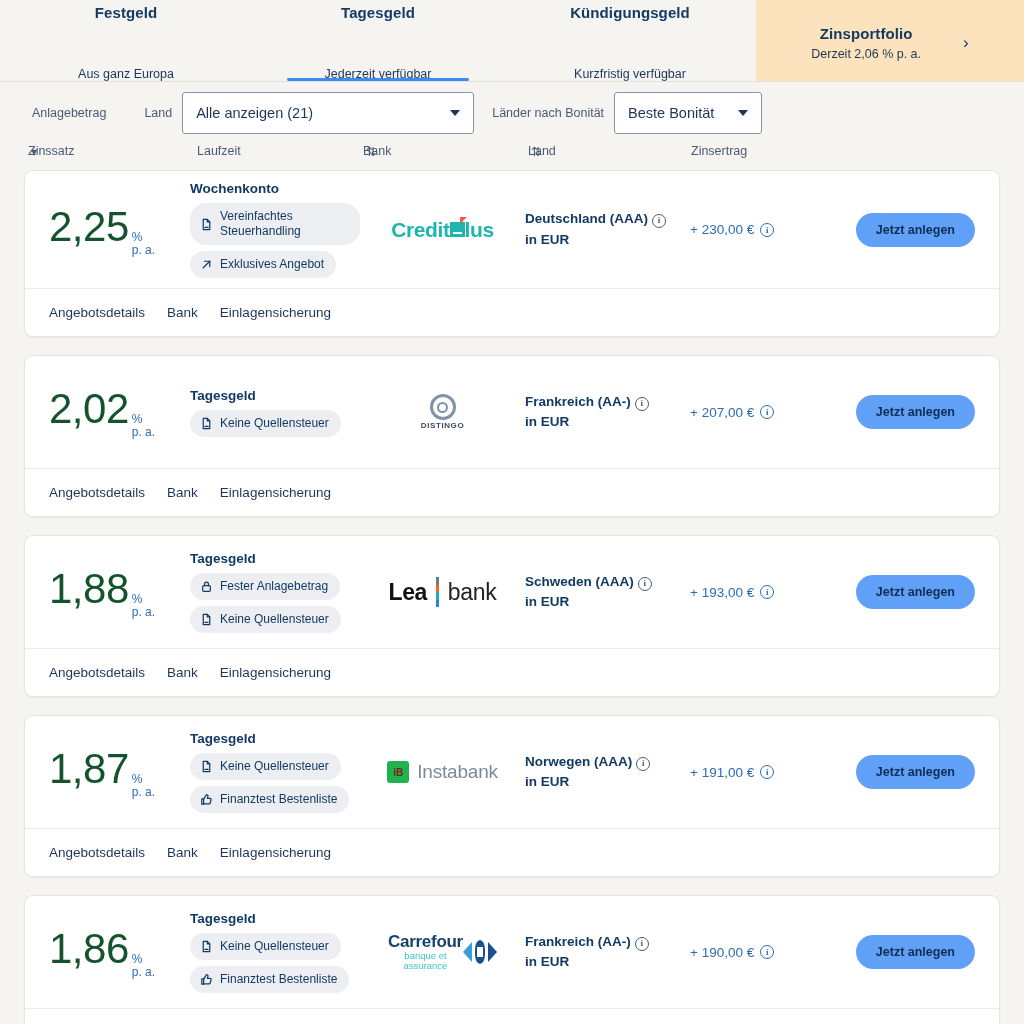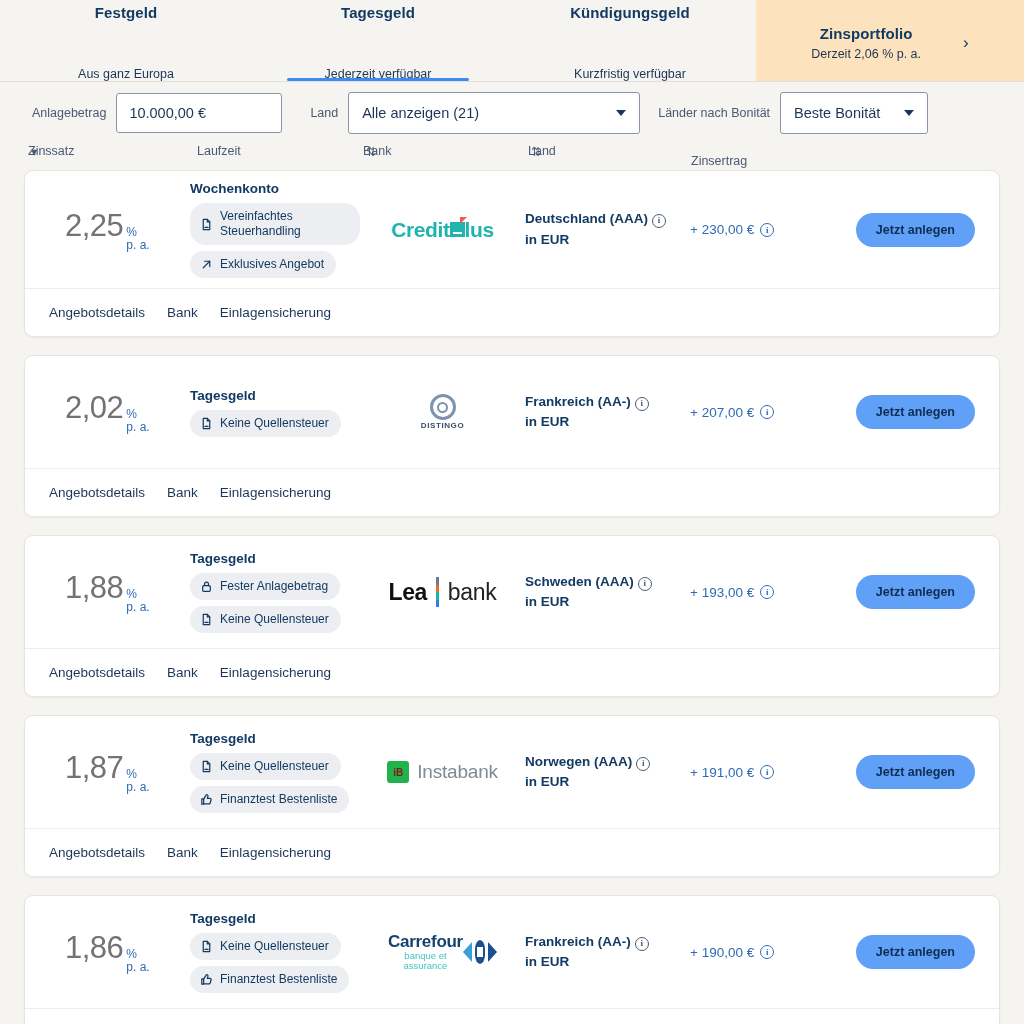--- a/index.html
+++ b/index.html
@@ -79,37 +79,37 @@
   .f-label.bon { margin: 0 10px 0 18px; }
   .caret { width: 0; height: 0; border-left: 5px solid transparent; border-right: 5px solid transparent; border-top: 6px solid #1d3557; }
 
   
   .colheads { position: relative; height: 26px; margin: 0 24px; }
   .colheads span { position: absolute; top: 0; font-size: 12.5px; color: #4a5a73; white-space: nowrap; }
   .ch-zins { left: 4px; }
   .ch-lauf { left: 173px; }
   .ch-bank { left: 339px; }
   .ch-land { left: 504px; }
-  .ch-ertrag { left: 667px; margin-top: 10px; }
+  .ch-ertrag { left: 667px; }
   .sort-d { font-size: 9px; margin-left: 3px; }
   .sort-u { font-size: 9px; margin-left: 3px; letter-spacing: -1px; }
 
   
   .list { padding: 0 24px; display: flex; flex-direction: column; gap: 18px; }
   .card {
     background: #fff;
     border: 1px solid #e6e4e0;
     border-radius: 9px;
     box-shadow: 0 1px 2px rgba(0,0,0,.05);
     overflow: hidden;
   }
   .card-main { display: flex; align-items: center; min-height: 112px; padding: 10px 0; position: relative; }
 
   .c-rate { width: 165px; padding-left: 24px; display: flex; align-items: baseline; }
-  .rate-num { font-size: 31px; color: #737373; font-weight: 400; letter-spacing: -.5px; margin-left: 16px; }
+  .rate-num { font-size: 42px; color: #14532d; font-weight: 400; letter-spacing: -.5px; }
   .rate-unit { display: inline-flex; flex-direction: column; margin-left: 3px; line-height: 1.05; color: #2d6cb5; }
   .rate-unit .u1 { font-size: 12px; }
   .rate-unit .u2 { font-size: 12px; }
 
   .c-term { width: 170px; display: flex; flex-direction: column; gap: 6px; align-items: flex-start; }
   .term-title { font-size: 13.5px; font-weight: bold; color: #123a63; margin-bottom: 1px; }
   .badge {
     display: inline-flex; align-items: center; gap: 7px;
     background: #eceef1; border-radius: 14px;
     padding: 6px 12px 6px 10px;
@@ -205,23 +205,20 @@
         <span class="hl-text">
           <span class="tab-title">Zinsportfolio</span>
           <span class="tab-sub">Derzeit 2,06 % p. a.</span>
         </span>
         <span class="chev">›</span>
       </div>
     </div>
 
   <div class="filters">
     <span class="f-label amt">Anlagebetrag</span>
-    <div class="txtbox">
-      <span>10.000,00 €</span>
-    </div>
     <span class="f-label land">Land</span>
     <div class="selbox wide">
       <span>Alle anzeigen (21)</span>
       <span class="caret"></span>
     </div>
     <span class="f-label bon">Länder nach Bonität</span>
     <div class="selbox narrow">
       <span>Beste Bonität</span>
       <span class="caret"></span>
     </div>

